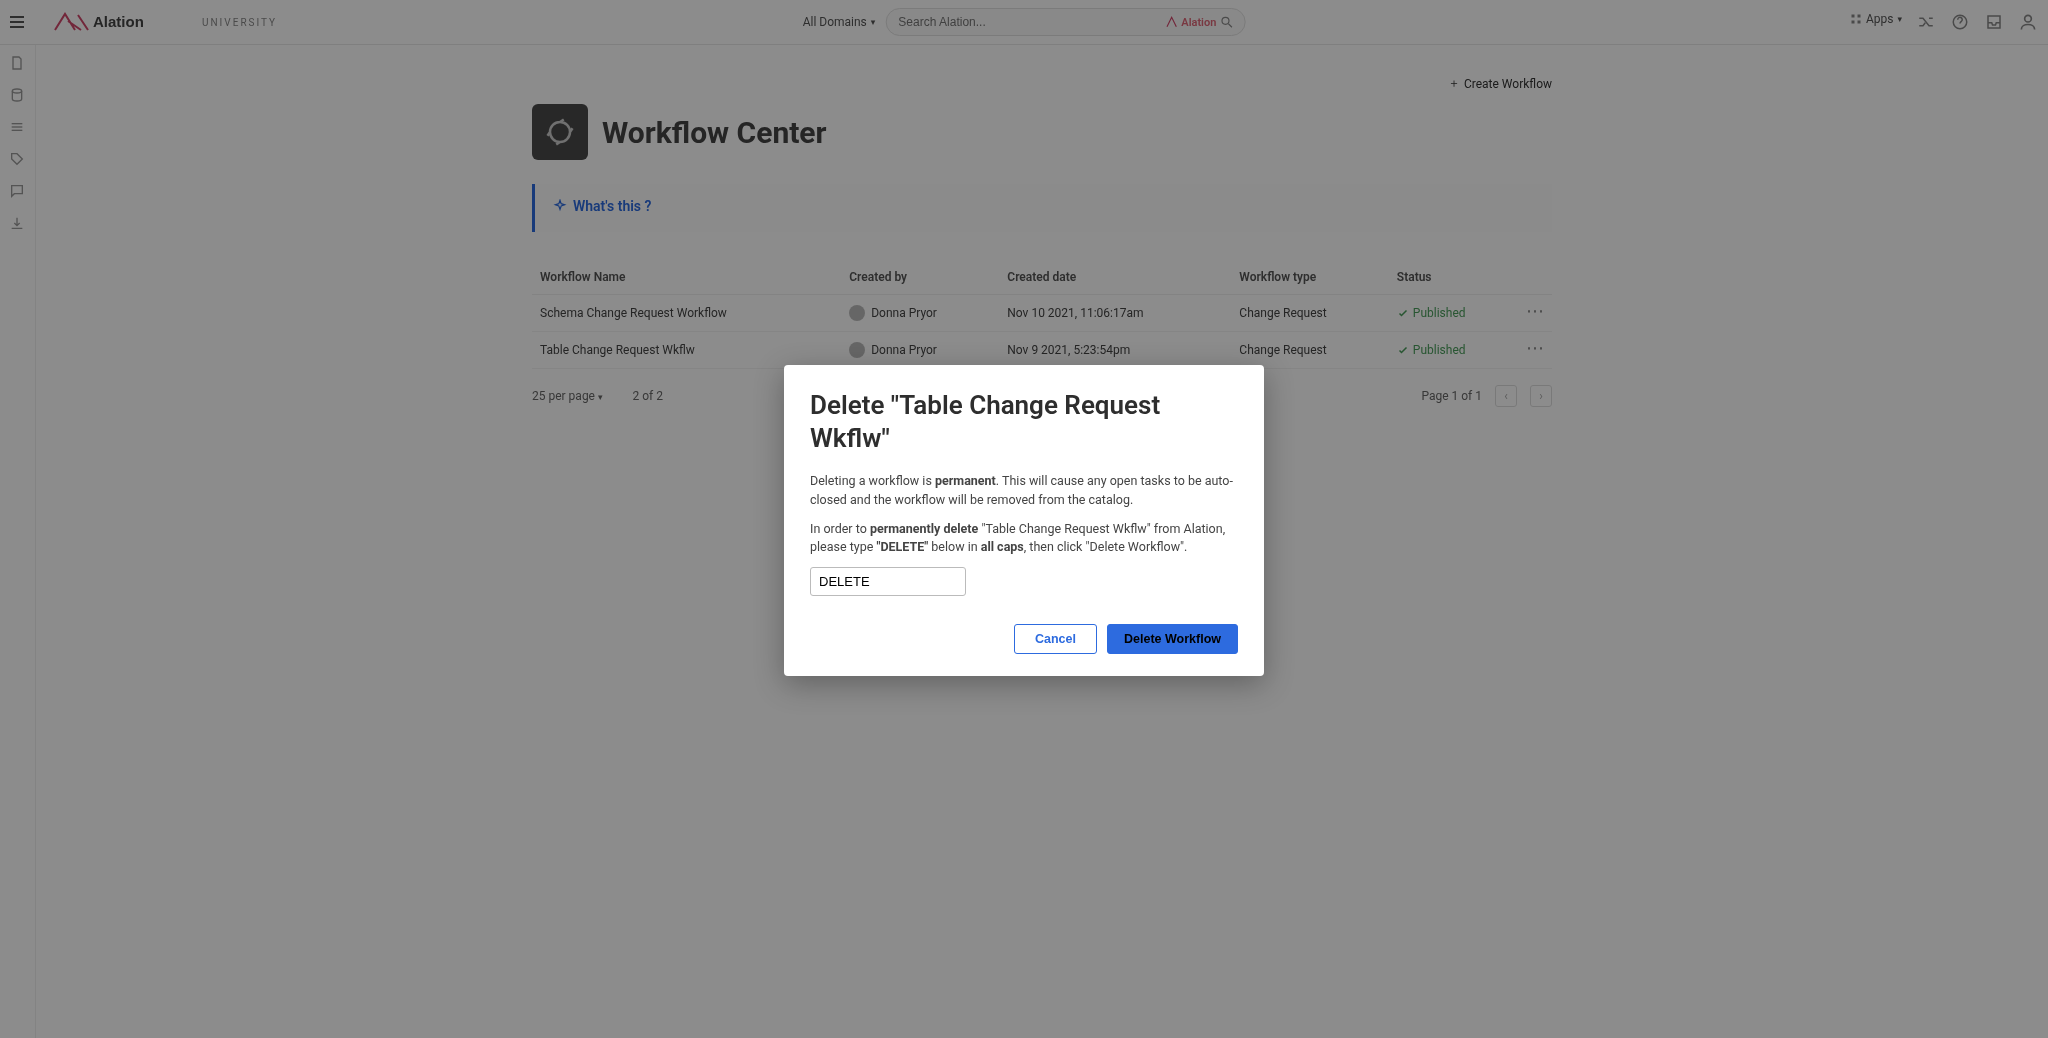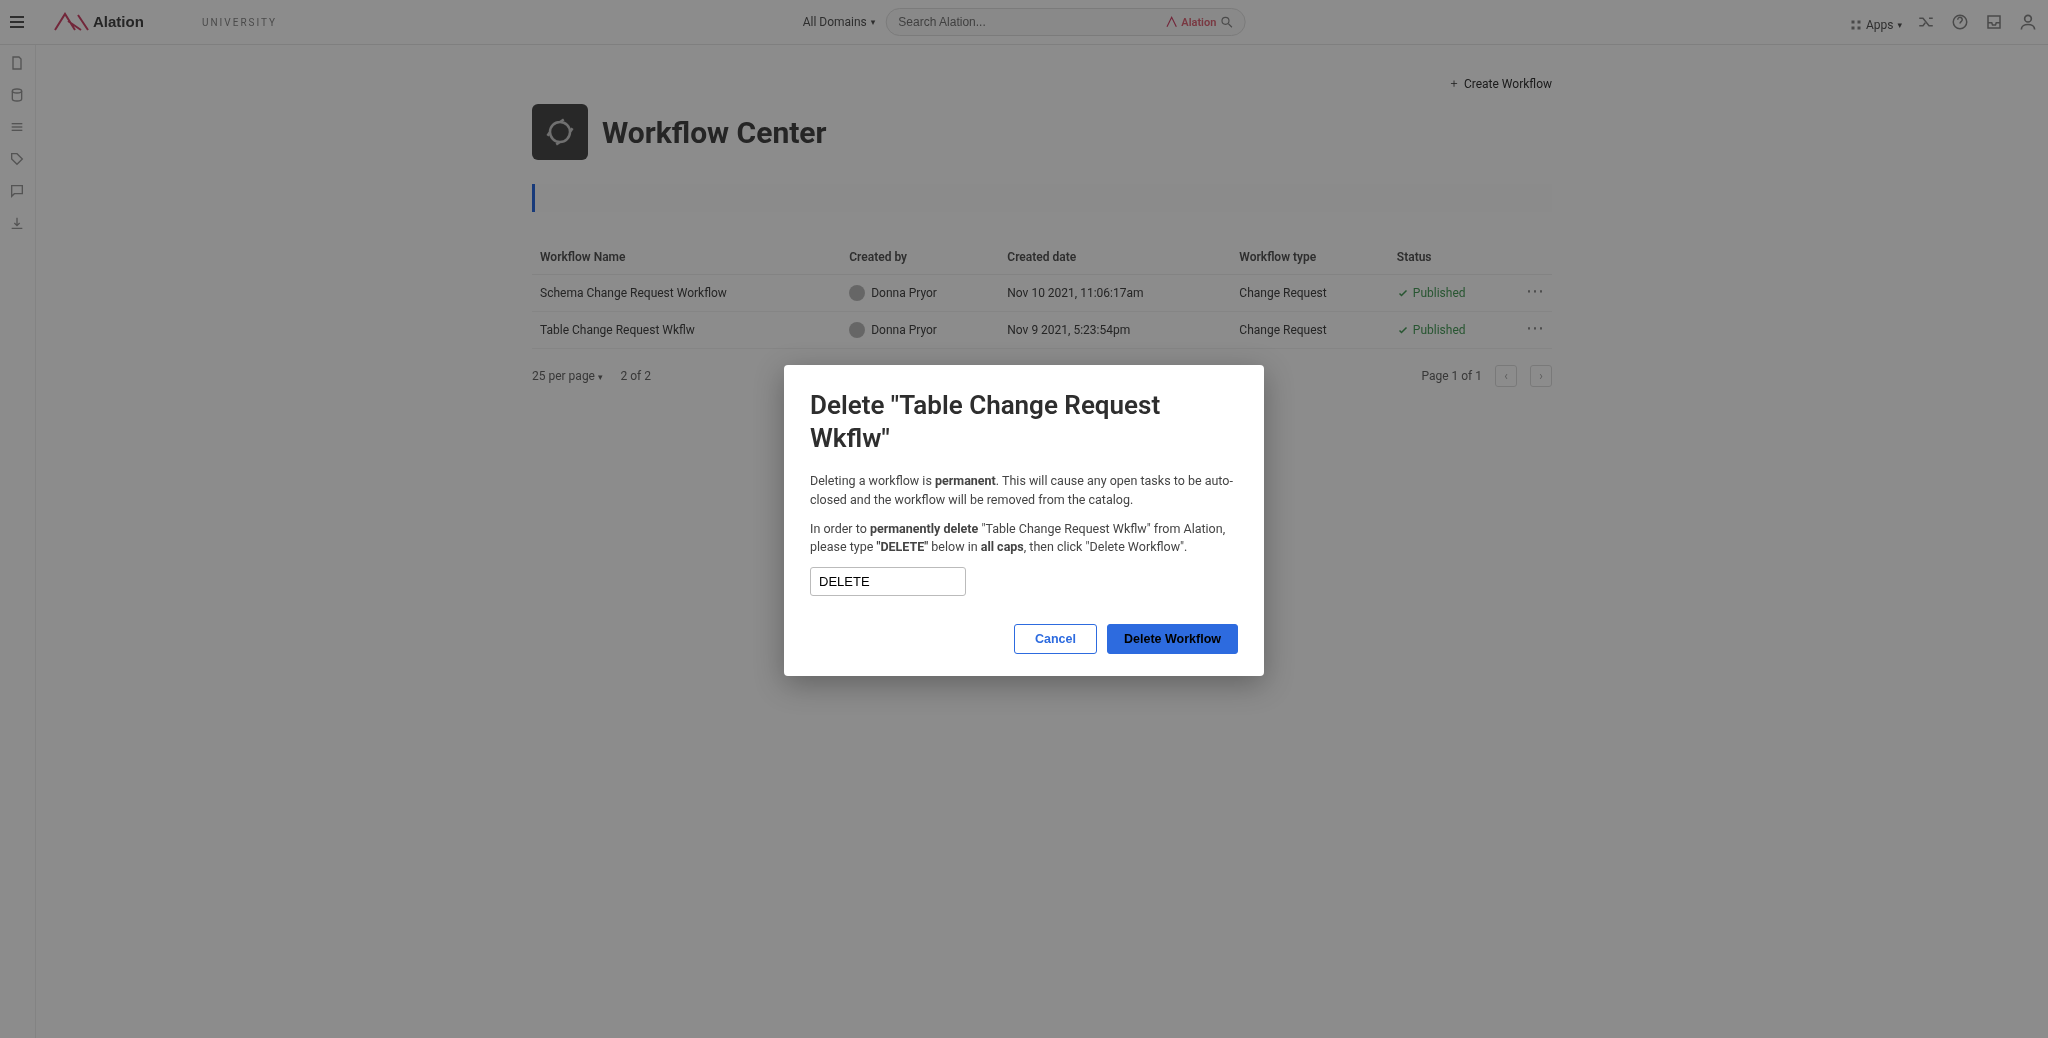--- a/index.html
+++ b/index.html
@@ -10,21 +10,21 @@
 .hamburger { width: 18px; height: 18px; cursor: pointer; display: flex; flex-direction: column; justify-content: center; gap: 3px; }
 .hamburger span { display:block; height:2px; background:#555; width:14px; }
 .logo-wrap { display:flex; align-items:center; margin-left: 24px; gap:8px; }
 .logo-wrap svg { width: 140px; height: 28px; }
 .logo-sub { font-size: 10px; letter-spacing: 2px; color:#888; text-transform: uppercase; margin-left: 2px; }
 .topbar-center { position:absolute; left:50%; transform:translateX(-50%); display:flex; align-items:center; gap:10px;justify-content:center; }
 .domain-dd { font-size:12px; color:#555; display:flex; align-items:center; gap:4px; cursor:pointer; }
 .search-pill { display:flex; align-items:center; border:1px solid #e0e0e0; border-radius:16px; height:28px; padding:0 8px; width:360px; background:#fafafa; }
 .search-pill input { border:none; outline:none; flex:1; font-size:12px; background:transparent; padding:0 4px; }
 .search-pill .mini-logo { color:#d67; font-size:11px; font-weight:600; display:flex; align-items:center; gap:3px; }
-.topbar-right { margin-left:auto; display:flex; align-items:flex-end; gap:14px; }
+.topbar-right { margin-left:auto; display:flex; align-items:flex-start; gap:14px; }
 .apps-btn { display:flex; align-items:center; gap:4px; font-size:12px; color:#555; cursor:pointer; }
 .icon-btn { width:20px; height:20px; display:flex; align-items:center; justify-content:center; color:#888; cursor:pointer; }
 
 
 .leftrail { position:absolute; top:45px; left:0; width:36px; bottom:0; border-right:1px solid #eee; display:flex; flex-direction:column; align-items:center; padding-top:10px; gap:14px; }
 .leftrail .rail-ic { width:18px; height:18px; color:#888; cursor:pointer; }
 
 
 .main { position:absolute; top:45px; left:36px; right:0; bottom:0; overflow:auto; }
 .content { width:1020px; margin: 30px auto 0; }
@@ -39,21 +39,21 @@
 
 table.wf { width:100%; border-collapse: collapse; font-size:12px; }
 table.wf th { text-align:left; font-weight:600; color:#555; padding:10px 8px; border-bottom:1px solid #eee; }
 table.wf td { padding:10px 8px; border-bottom:1px solid #f2f2f2; color:#444; }
 .user-cell { display:flex; align-items:center; gap:6px; }
 .user-avatar { width:16px; height:16px; border-radius:50%; background:#bbb; display:inline-block; }
 .status-pub { display:flex; align-items:center; gap:4px; color:#4a9d5b; font-size:12px;}
 .row-menu { color:#888; cursor:pointer; font-size:18px; line-height:0; }
 
 .pager { display:flex; justify-content:space-between; align-items:center; margin-top:16px; font-size:12px; color:#666;}
-.pager-left { display:flex; gap:18px; }
+.pager-left { display:flex; gap:30px; }
 .pager-right { display:flex; gap:13px; align-items:center;}
 .pg-btn { width:22px; height:22px; border:1px solid #ddd; border-radius:3px; display:flex; align-items:center; justify-content:center; color:#aaa; cursor:pointer;}
 
 
 .overlay { position:absolute; inset:0; background:rgba(0,0,0,0.45); display:flex; align-items:flex-start; justify-content:center; padding-top:365px; }
 .modal { width:480px; background:#fff; border-radius:4px; box-shadow:0 8px 30px rgba(0,0,0,0.3); padding:24px 26px 22px; }
 .modal h2 { font-size:26px; font-weight:600; color:#2e2e2e; line-height:1.25; margin-bottom:18px; }
 .modal p { font-size:12.5px; color:#444; line-height:1.5; margin-bottom:10px; }
 .modal input[type=text] { width:156px; border:1px solid #bbb; border-radius:3px; padding:6px 8px; font-size:13px; outline:none; }
 .modal-actions { display:flex; justify-content:flex-end; gap:10px; margin-top:28px; }
@@ -174,20 +174,26 @@
     <div class="title-row">
       <div class="title-icon">
         <svg width="30" height="30" viewBox="0 0 24 24" fill="none" stroke="#ccc" stroke-width="2">
             <path d="M4 12a8 8 0 0116 0 8 8 0 01-16 0z M4 12l-2 3 M20 12l2-3 M12 4l3-2 M12 20l-3 2"></path>
           </svg>
       </div>
       <h1 class="page-title">Workflow Center</h1>
     </div>
 
     <div class="whats-box">
+      <div class="whats-title">
+        <svg width="14" height="14" viewBox="0 0 24 24" fill="none" stroke="#2d6bdf" stroke-width="2">
+            <path d="M12 2l2 6 6 2-6 2-2 6-2-6-6-2 6-2z"></path>
+          </svg>
+        <span>What's this ?</span>
+      </div>
     </div>
 
     <table class="wf">
       <thead>
         <tr>
           <th>Workflow Name</th>
           <th>Created by</th>
           <th>Created date</th>
           <th>Workflow type</th>
           <th>Status</th>

